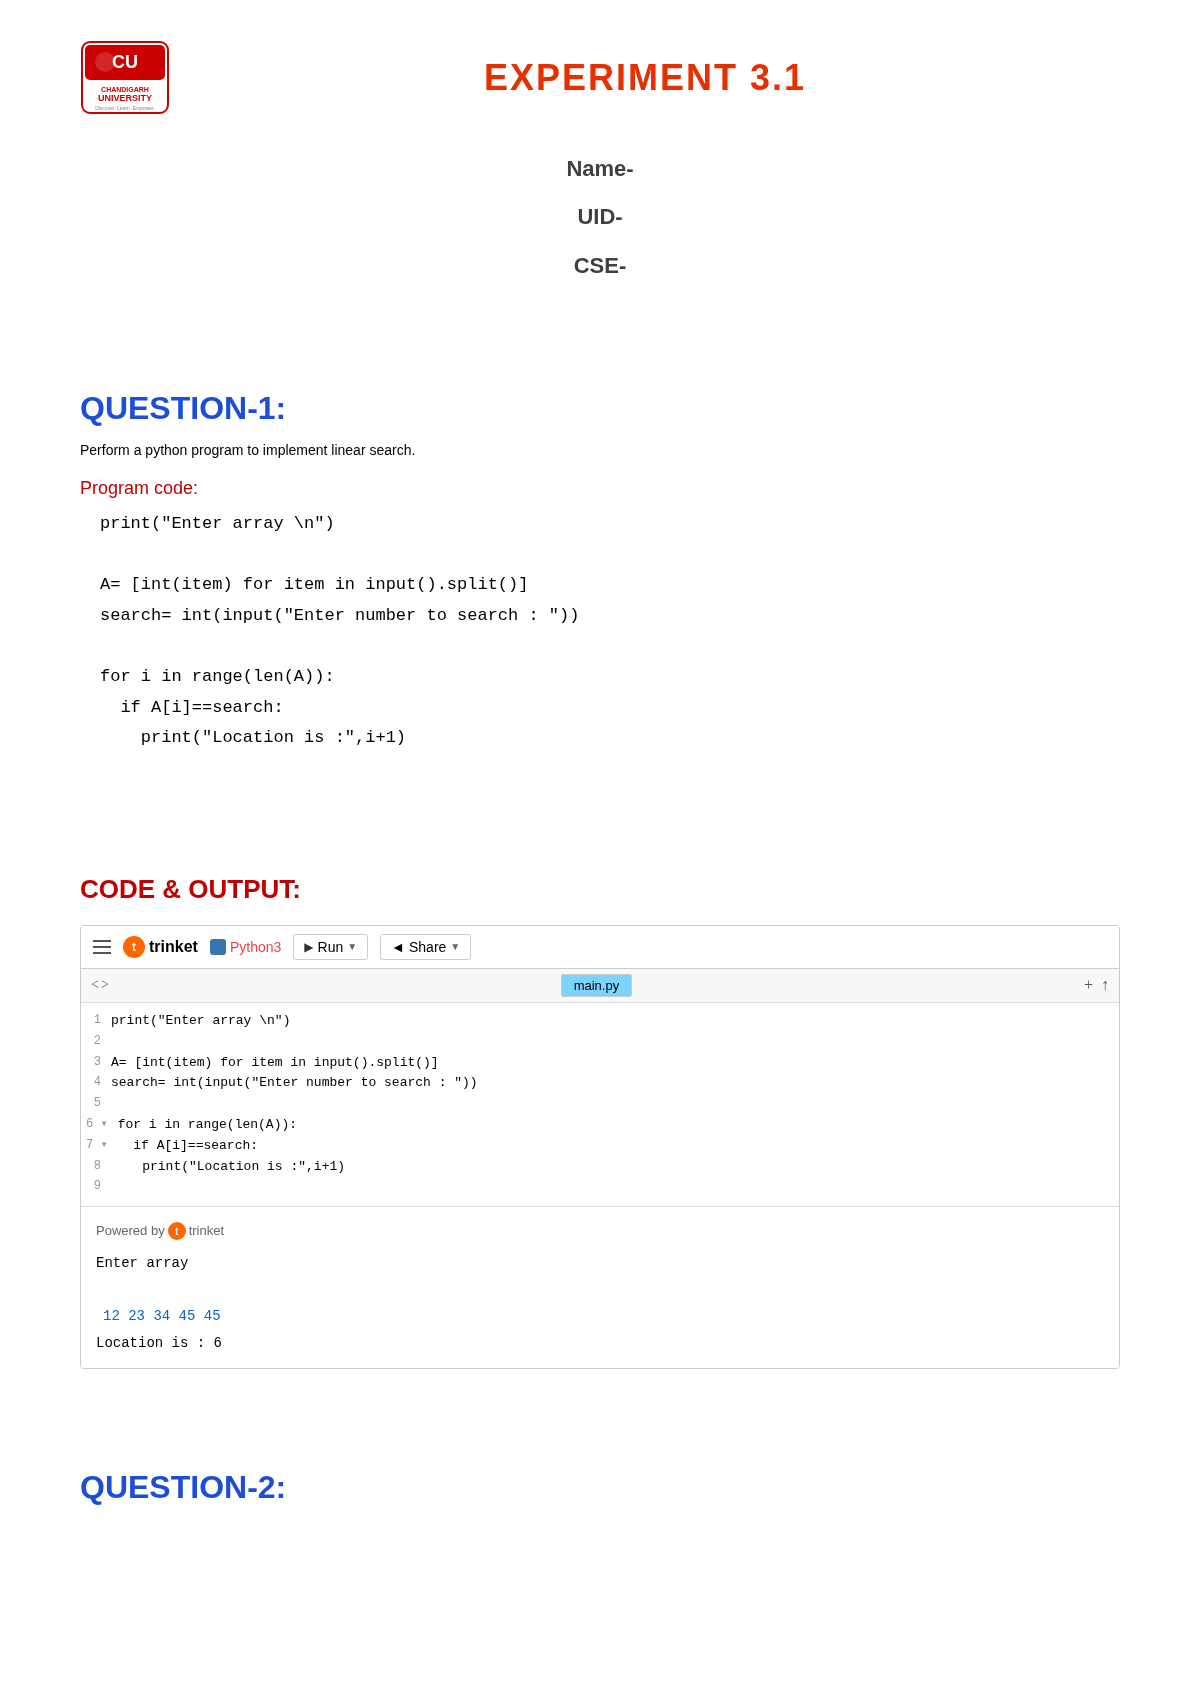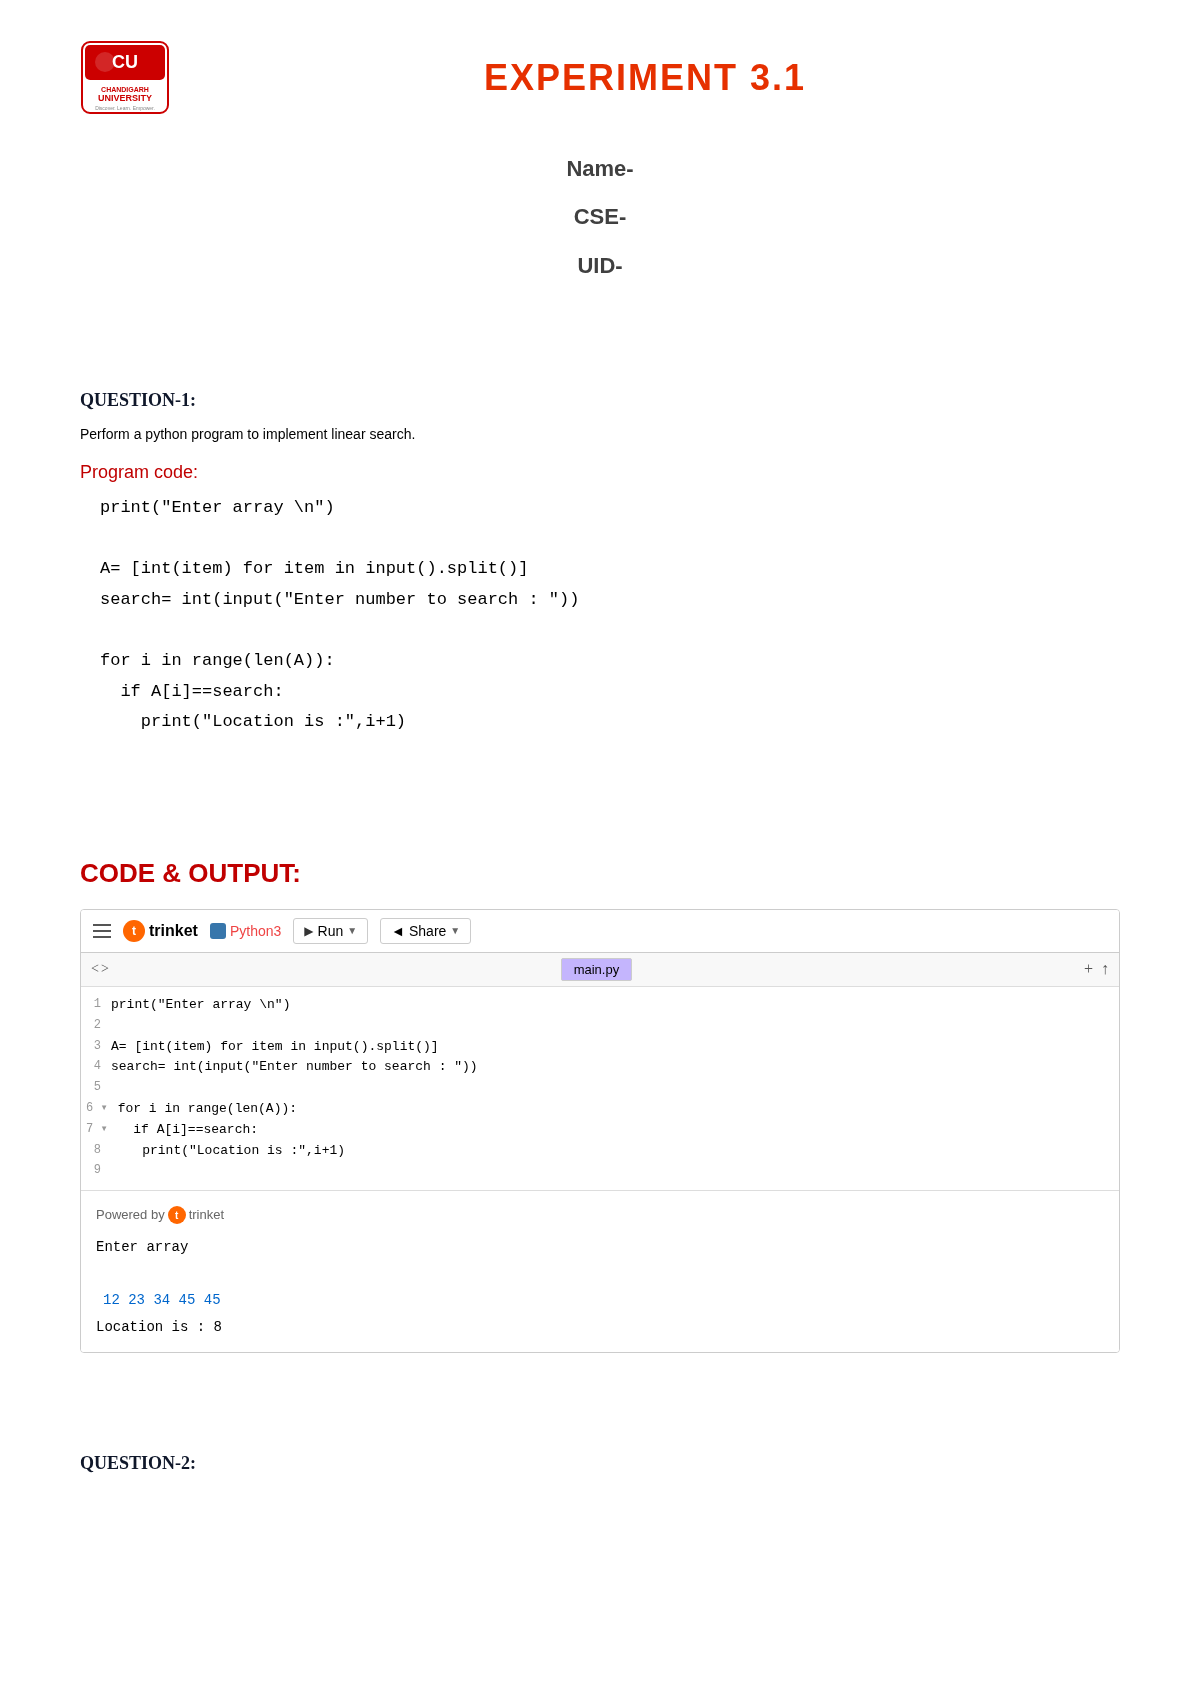--- a/index.html
+++ b/index.html
@@ -44,24 +44,24 @@
     .info-section .info-line {
       font-size: 22px;
       font-weight: bold;
       color: #404040;
       font-family: Arial, sans-serif;
     }
     .question-section {
       margin: 40px 0 20px 0;
     }
     .question-label {
-      font-size: 18px;
-      font-weight: bold;
-      color: #0f172a;
-      font-family: Liberation Serif, serif;
+      font-size: 32px;
+      font-weight: bold;
+      color: #1d4ed8;
+      font-family: Liberation Sans, sans-serif;
       margin-bottom: 15px;
     }
     .question-text {
       font-size: 14px;
       color: #000;
       margin-bottom: 20px;
       font-family: Arial, sans-serif;
     }
     .program-code-label {
       font-size: 18px;
@@ -186,21 +186,21 @@
       background: #f8f8f8;
       justify-content: space-between;
     }
     .nav-arrows {
       display: flex;
       gap: 2px;
       font-size: 14px;
       color: #555;
     }
     .file-tab {
-      background: #c4b5fd;
+      background: #7dd3fc;
       border: 1px solid #ccc;
       padding: 3px 12px;
       font-size: 13px;
       border-radius: 2px;
       font-family: Arial, sans-serif;
     }
     .file-actions {
       display: flex;
       gap: 8px;
       font-size: 16px;
@@ -275,22 +275,22 @@
     </svg>
   </div>
 
   <div class="experiment-title">
     <h1>EXPERIMENT 3.1</h1>
   </div>
 </div>
 
 <div class="info-section">
   <div class="info-line">Name-</div>
+  <div class="info-line">UID-</div>
   <div class="info-line">CSE-</div>
-  <div class="info-line">UID-</div>
 </div>
 
 <div class="separator-space"></div>
 
 <div class="question-section">
   <div class="question-label">QUESTION-1:</div>
   <div class="question-text">Perform a python program to implement linear search.</div>
 
   <div class="program-code-label">Program code:</div>
   <div class="code-block">print("Enter array \n")
@@ -390,21 +390,21 @@
 
   <div class="output-section">
     <div class="powered-by">
       <span>Powered by</span>
       <div class="trinket-logo-icon" style="width:18px;height:18px;font-size:10px;">t</div>
       <span>trinket</span>
     </div>
     <div class="output-text">Enter array</div>
     <div class="output-text">&nbsp;</div>
     <div class="output-text" style="color:#0066cc;margin-left:7px;">12 23 34 45 45</div>
-    <div class="output-text">Location is : 8</div>
+    <div class="output-text">Location is : 6</div>
   </div>
 </div>
 
 <div class="separator-space"></div>
 <div class="separator-space"></div>
 
 <div class="question-section">
   <div class="question-label">QUESTION-2:</div>
 </div>
 

